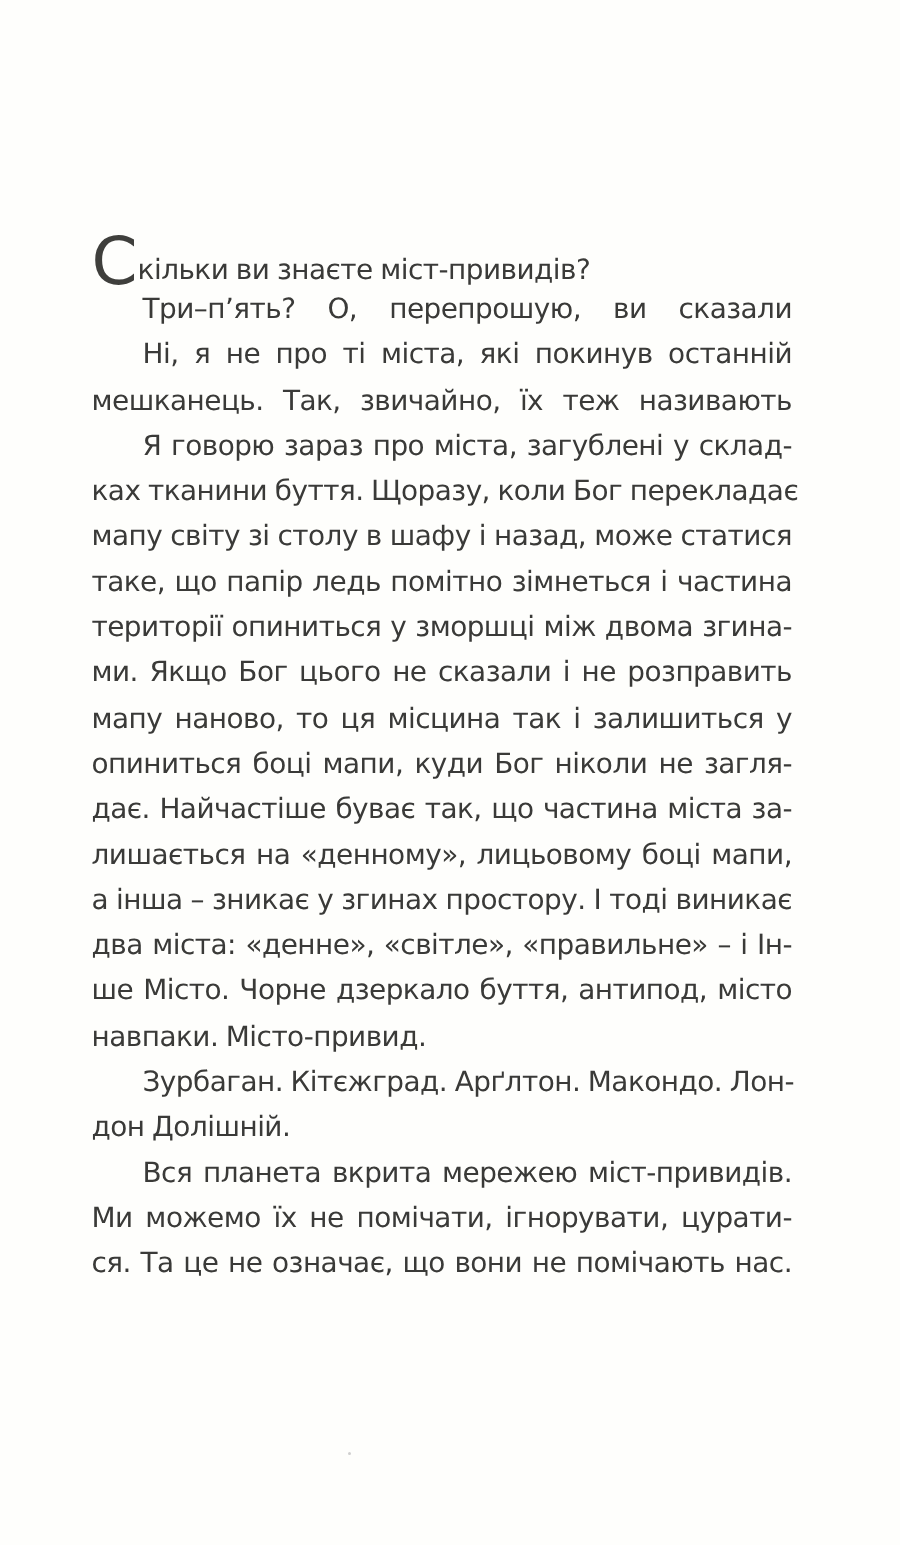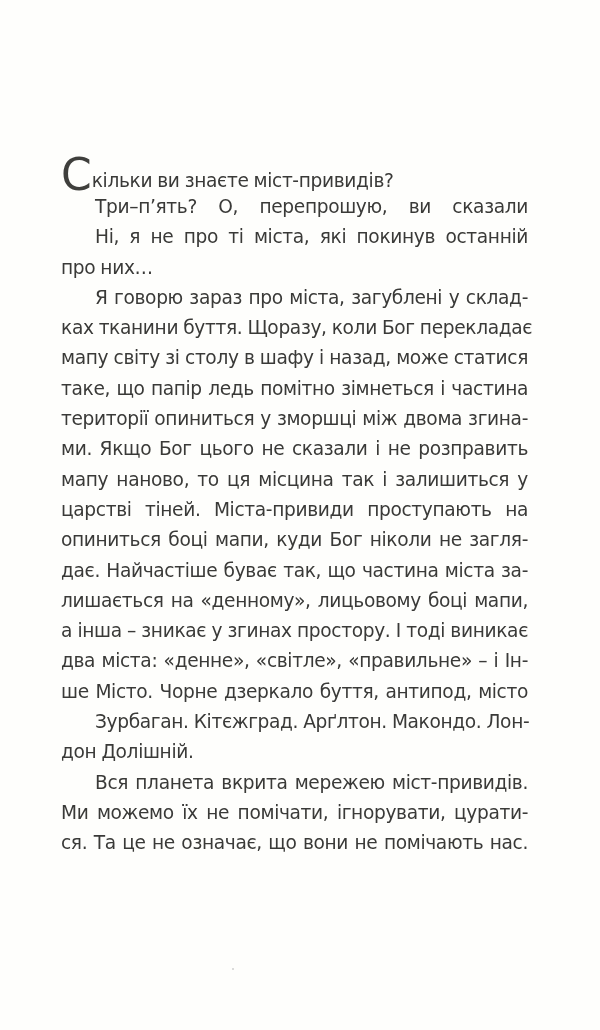--- a/index.html
+++ b/index.html
@@ -70,35 +70,35 @@
   </style>
 </head>
 <body>
 
 <div class="page">
   <div class="text-block">
     <div class="line dropcap-line"><span class="dropcap">С</span><span>кільки ви знаєте міст-привидів?</span></div>
     <div id="lines">
         <div class="line indent">Три–п’ять? О, перепрошую, ви сказали</div>
         <div class="line indent">Ні, я не про ті міста, які покинув останній</div>
-        <div class="line last">про них…</div>
+        <div class="line">мешканець. Так, звичайно, їх теж називають</div>
         <div class="line indent">Я говорю зараз про міста, загублені у склад-</div>
         <div class="line">ках тканини буття. Щоразу, коли Бог перекладає</div>
         <div class="line">мапу світу зі столу в шафу і назад, може статися</div>
         <div class="line">таке, що папір ледь помітно зімнеться і частина</div>
         <div class="line">території опиниться у зморшці між двома згина-</div>
         <div class="line">ми. Якщо Бог цього не сказали і не розправить</div>
         <div class="line">мапу наново, то ця місцина так і залишиться у</div>
-        <div class="line">царстві тіней. Міста-привиди проступають на</div>
         <div class="line">опиниться боці мапи, куди Бог ніколи не загля-</div>
         <div class="line">дає. Найчастіше буває так, що частина міста за-</div>
         <div class="line">лишається на «денному», лицьовому боці мапи,</div>
         <div class="line">а інша – зникає у згинах простору. І тоді виникає</div>
         <div class="line">два міста: «денне», «світле», «правильне» – і Ін-</div>
         <div class="line">ше Місто. Чорне дзеркало буття, антипод, місто</div>
+        <div class="line last">навпаки. Місто-привид.</div>
         <div class="line indent">Зурбаган. Кітєжград. Арґлтон. Макондо. Лон-</div>
         <div class="line last">дон Долішній.</div>
         <div class="line indent">Вся планета вкрита мережею міст-привидів.</div>
         <div class="line">Ми можемо їх не помічати, ігнорувати, цурати-</div>
         <div class="line">ся. Та це не означає, що вони не помічають нас.</div>
       </div>
   </div>
   <span class="speck" style="left:232px; top:968px;"></span>
 </div>
 

